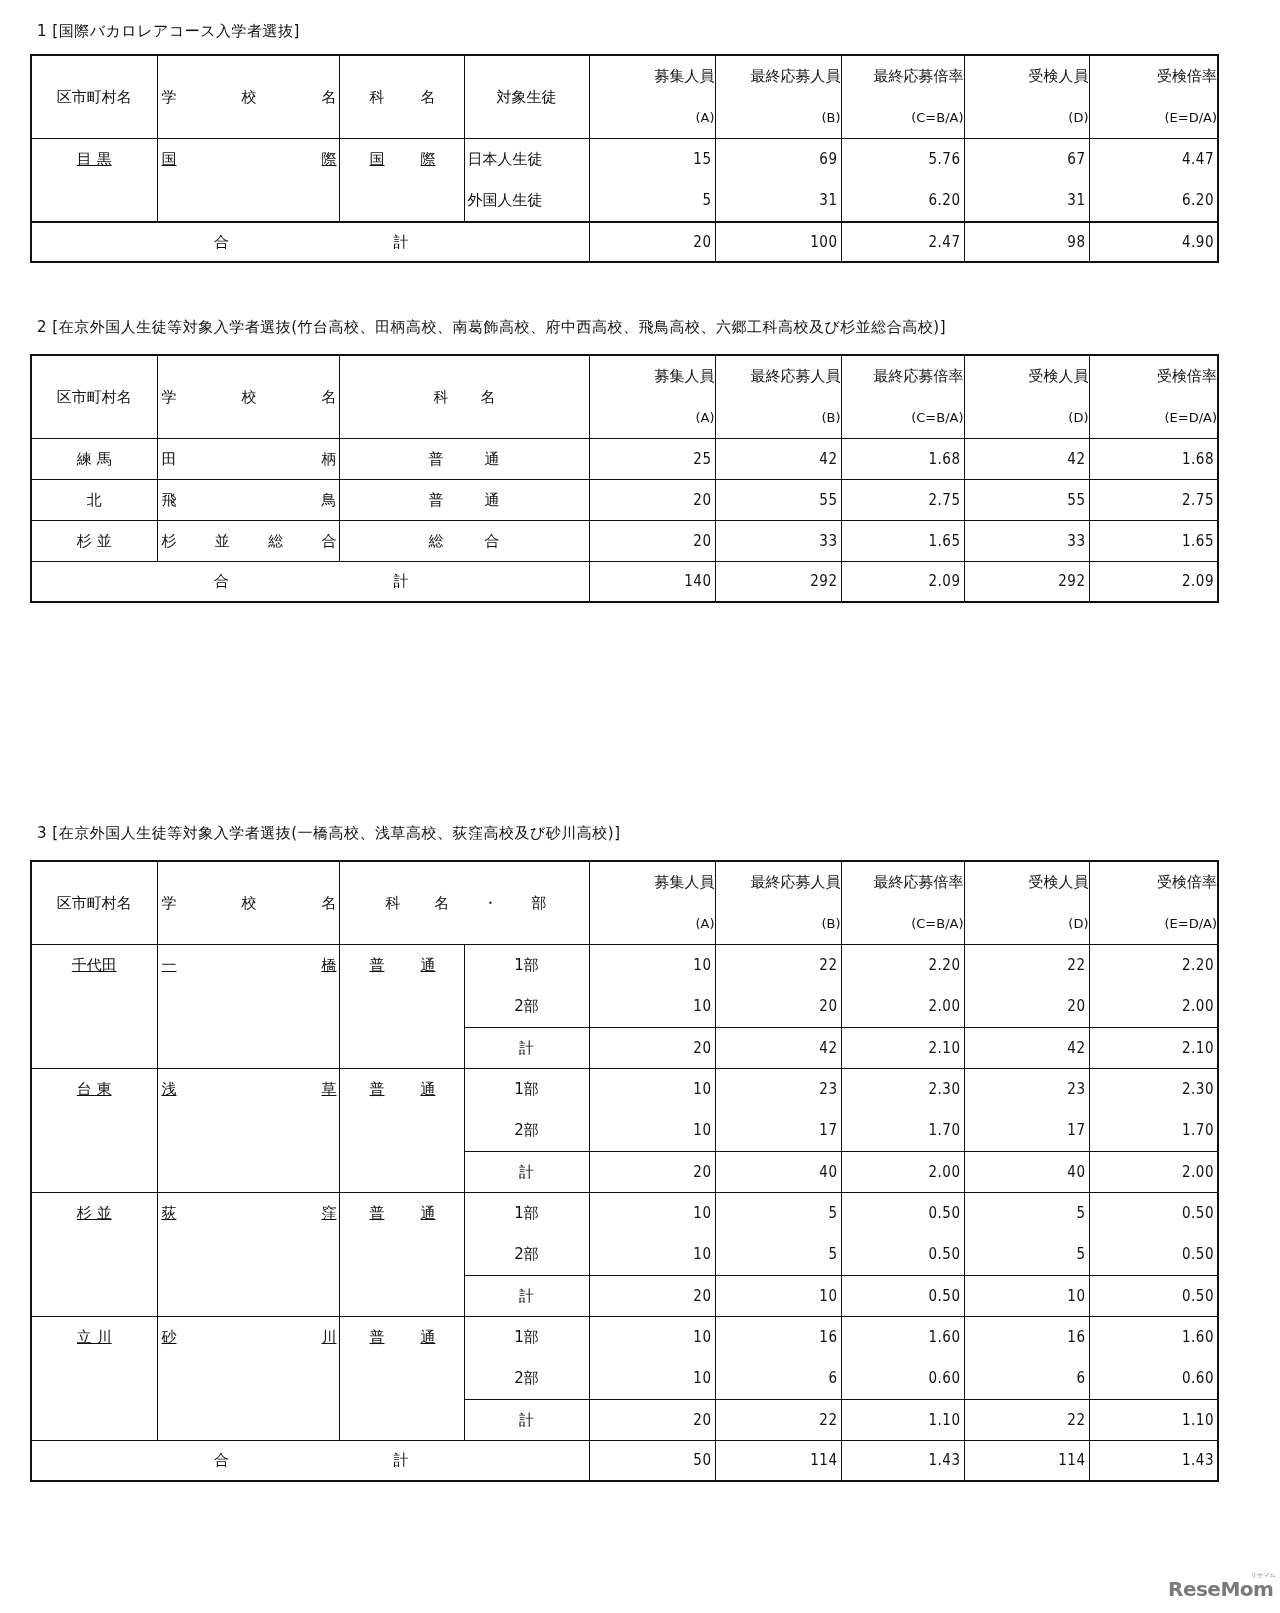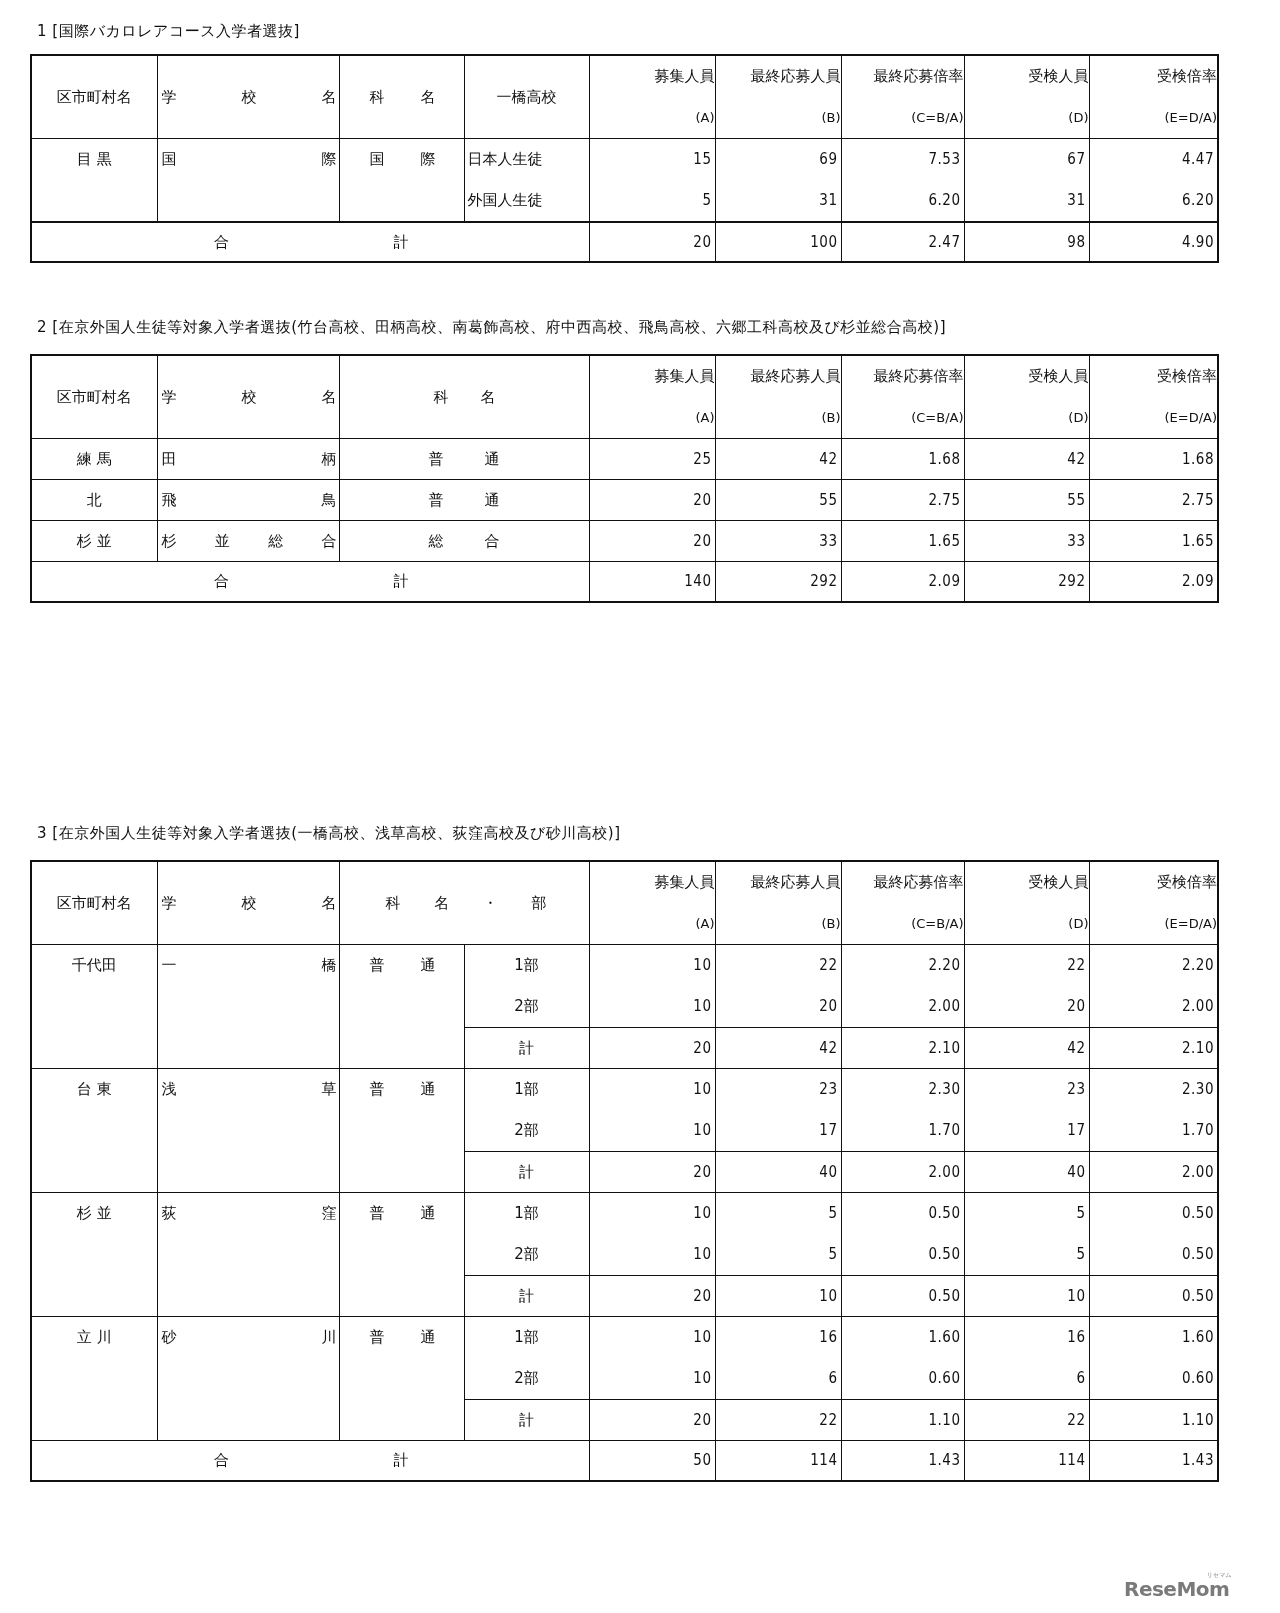--- a/index.html
+++ b/index.html
@@ -18,25 +18,25 @@
   }
   table.grid td {
     border: 1.5px solid #111; padding: 0; font-size: 15px; vertical-align: middle;
     overflow: hidden; white-space: nowrap;
   }
   table.grid tr.hdr td { height: 78px; }
   table.grid tr.hdr td.hs { text-align: right; line-height: 41px; }
   .num { text-align: right; padding-right: 3px !important; font-family: "DejaVu Sans Condensed", "Liberation Sans", sans-serif; letter-spacing: 0.5px; }
   .ctr { text-align: center; }
   .spread { display: flex; justify-content: space-between; padding: 0 2px 0 4px; }
-  .top { vertical-align: top !important; padding-top: 11px !important; }
+  .top { vertical-align: top !important; padding-top: 11px !important; text-decoration: underline; }
   .double { line-height: 41px; }
   .thick-top td { border-top: 2.5px solid #111 !important; }
   .logo {
-    position: absolute; left: 1124px; top: 1577px; font-family: "DejaVu Sans", sans-serif;
+    position: absolute; left: 1168px; top: 1577px; font-family: "DejaVu Sans", sans-serif;
     font-weight: bold; font-size: 20px; color: #7a7a7a; letter-spacing: -0.5px;
   }
   .logo small { position: absolute; right: -2px; top: -6px; font-size: 6px; font-weight: normal; letter-spacing: 0; }
 </style>
 </head>
 <body>
 
 <div class="section-title" style="top:22px;">1 [国際バカロレアコース入学者選抜]</div>
 <table class="grid" style="top:54px;">
   <colgroup>
@@ -59,21 +59,21 @@
             <span>校</span>
             <span>名</span>
           </div>
         </td>
     <td>
           <div class="spread" style="padding:0 28px 0 30px">
             <span>科</span>
             <span>名</span>
           </div>
         </td>
-    <td class="ctr">一橋高校</td>
+    <td class="ctr">対象生徒</td>
     <td class="hs">
           <div>募集人員</div>
           <div style="font-size:13px">(A)</div>
         </td>
     <td class="hs">
           <div>最終応募人員</div>
           <div style="font-size:13px">(B)</div>
         </td>
     <td class="hs">
           <div>最終応募倍率</div>
@@ -108,21 +108,21 @@
         </td>
     <td class="num double">
           <div>15</div>
           <div>5</div>
         </td>
     <td class="num double">
           <div>69</div>
           <div>31</div>
         </td>
     <td class="num double">
-          <div>7.53</div>
+          <div>5.76</div>
           <div>6.20</div>
         </td>
     <td class="num double">
           <div>67</div>
           <div>31</div>
         </td>
     <td class="num double">
           <div>4.47</div>
           <div>6.20</div>
         </td>

